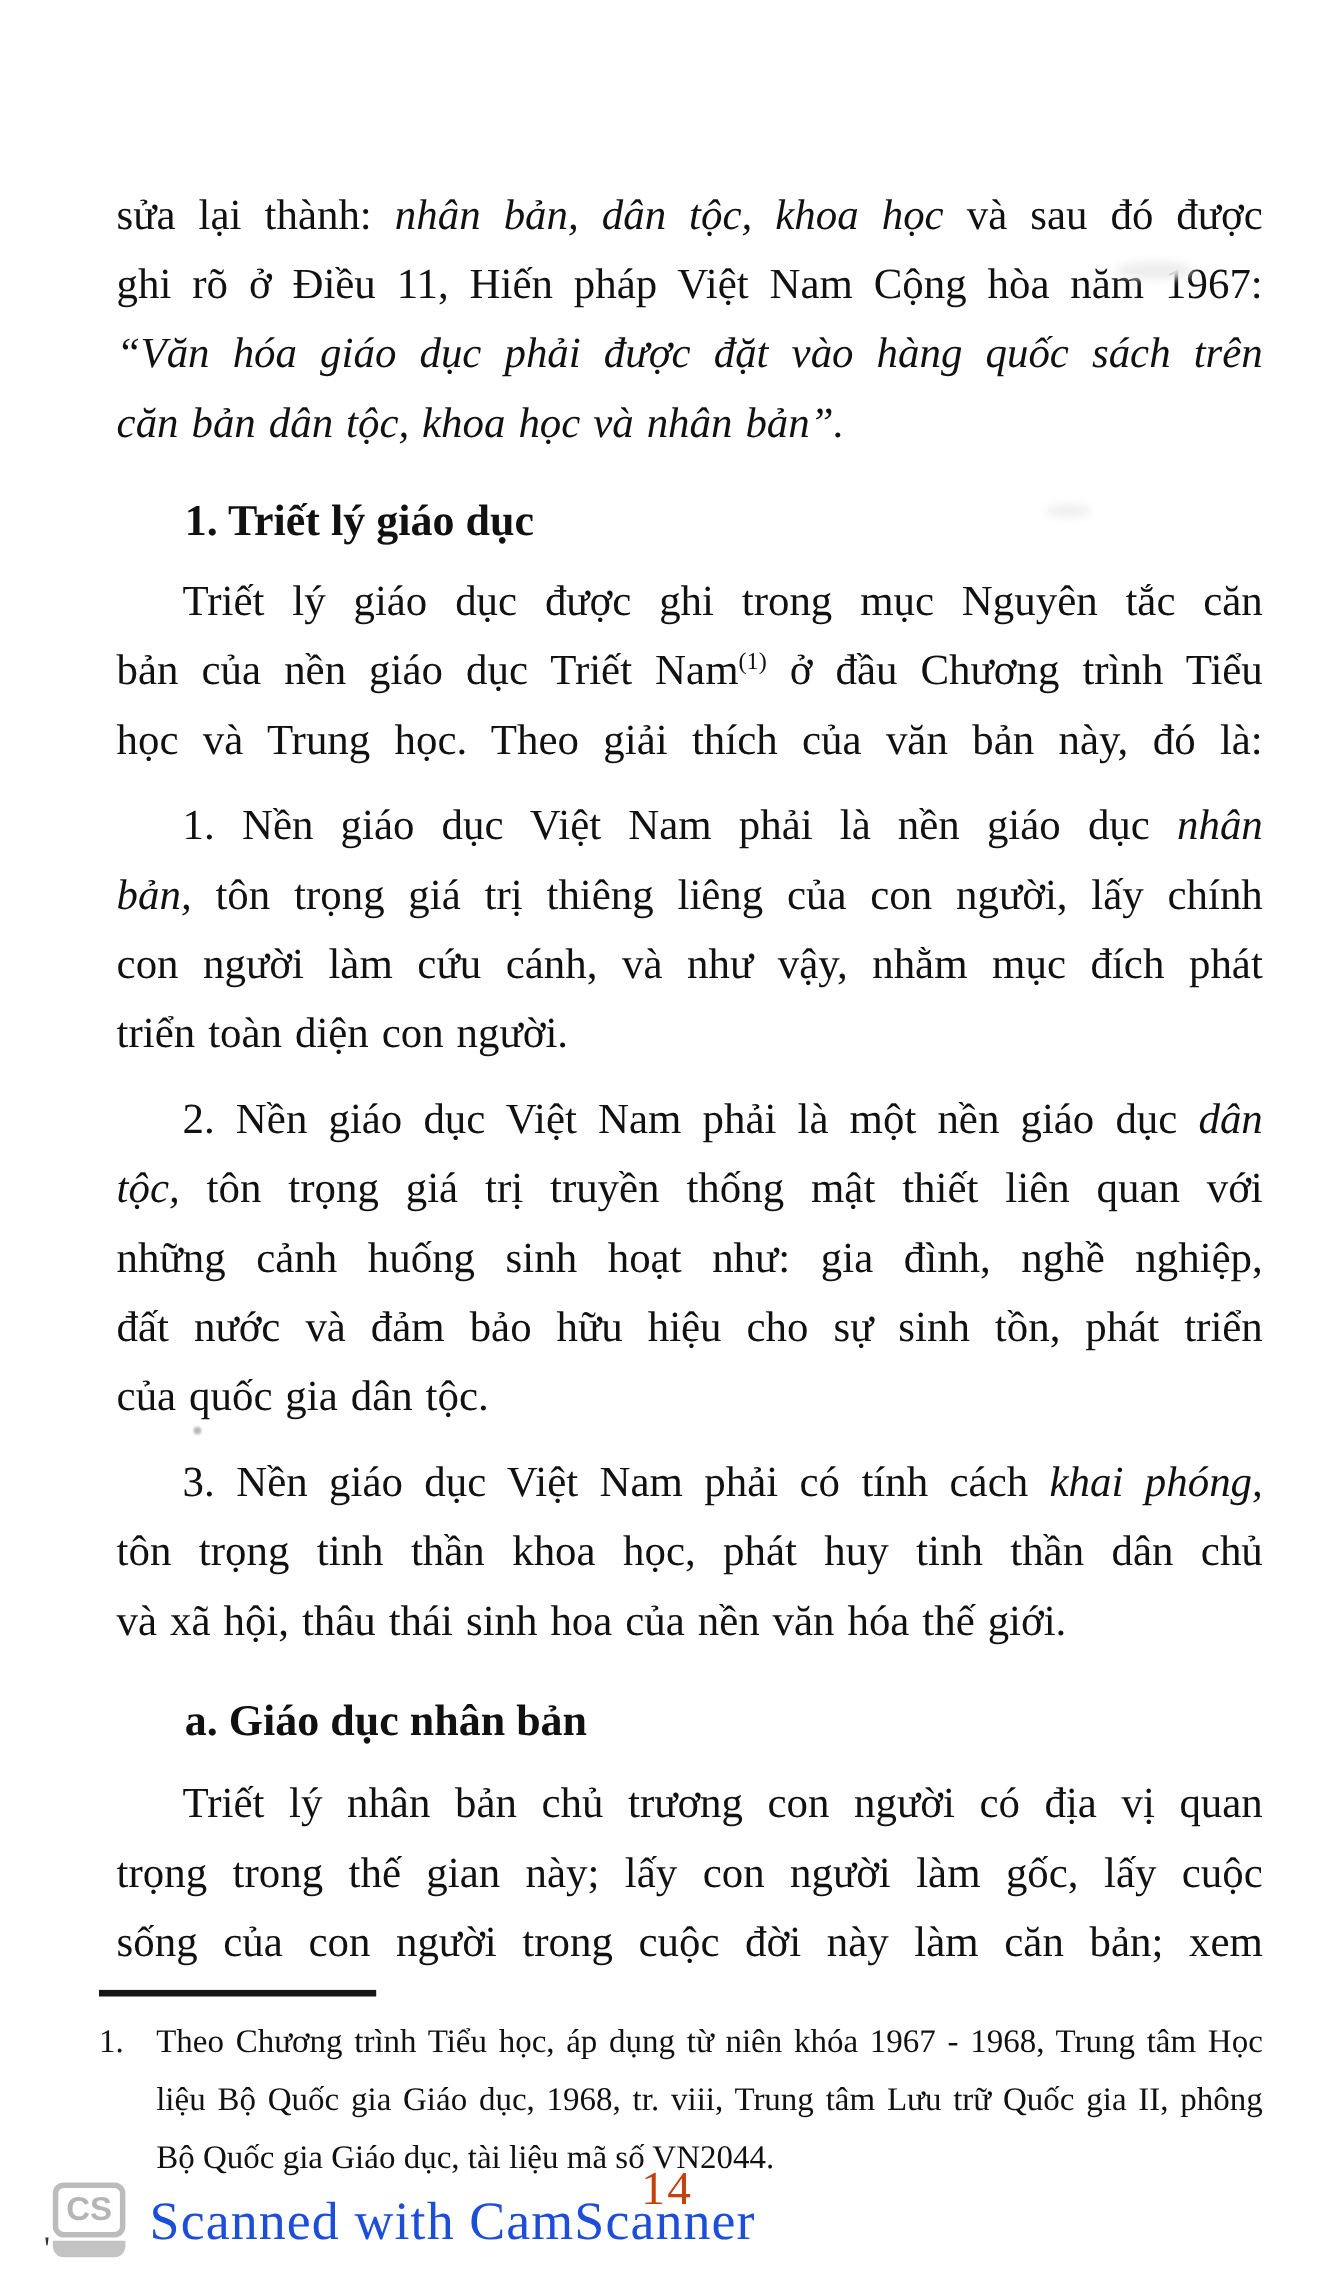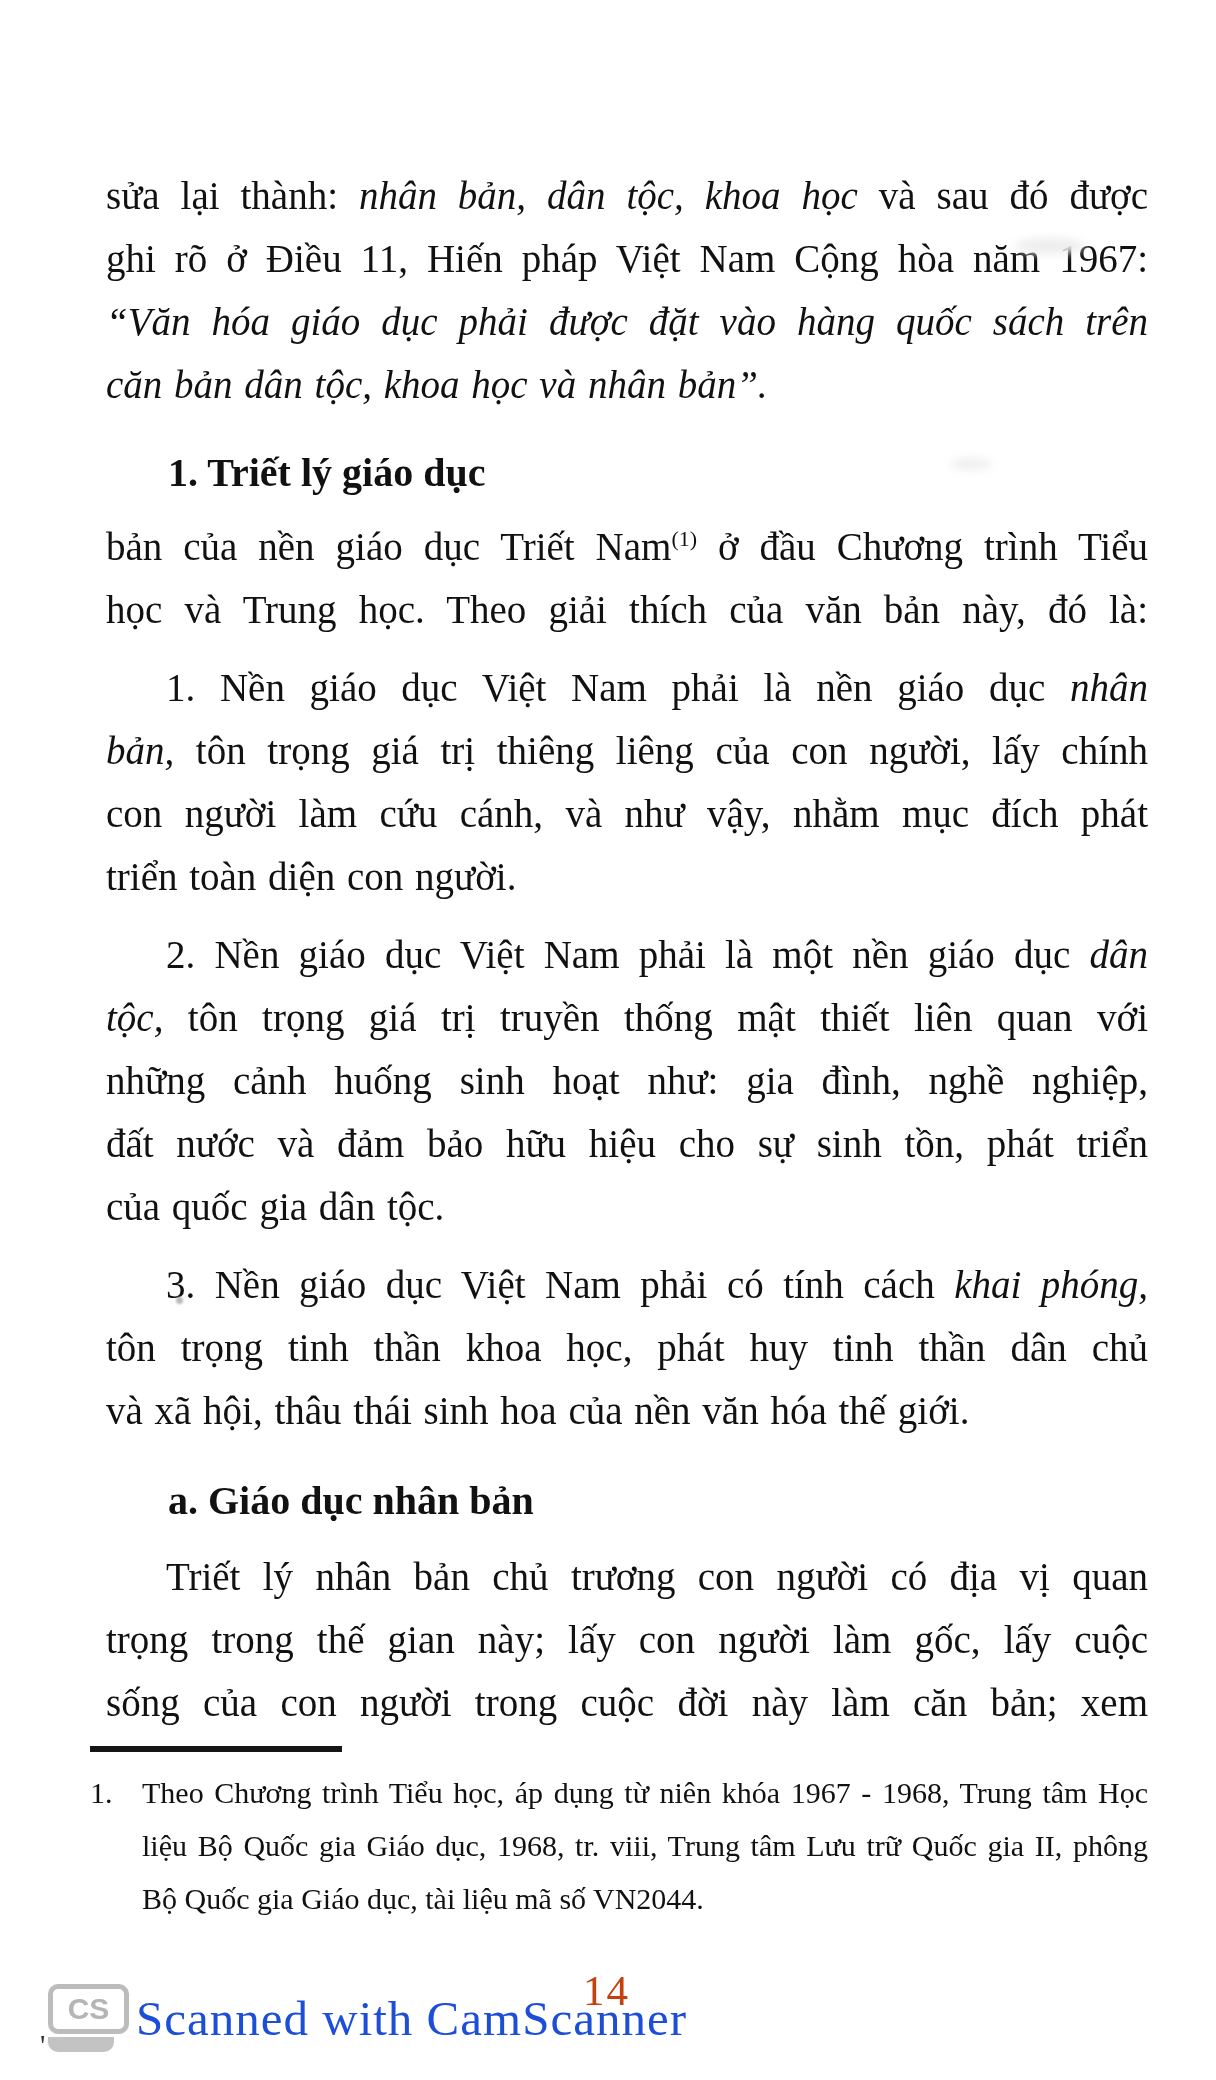--- a/index.html
+++ b/index.html
@@ -39,21 +39,21 @@
   .fn-ln.end{text-align-last:left;}
 
   
   .page-number{
     position:absolute;left:583px;top:1968px;font-size:43px;line-height:46px;
     color:#c2410c;letter-spacing:2px;
   }
   .watermark{position:absolute;left:48px;top:1984px;display:flex;align-items:center;}
   .cs-logo{width:66px;margin-right:22px;}
   .cs-box{
-    box-sizing:border-box;width:81px;height:50px;border:5px solid #bcbcbc;
+    box-sizing:border-box;width:66px;height:50px;border:5px solid #bcbcbc;
     border-radius:10px;display:flex;align-items:center;justify-content:center;
     font-family:"Liberation Sans",sans-serif;font-weight:bold;font-size:30px;
     color:#b5b5b5;letter-spacing:0px;
   }
   .cs-tab{width:66px;height:15px;background:#c3c3c3;border-radius:0 0 10px 10px;margin-top:3px;}
   .wm-text{
     font-family:Liberation Serif, serif;font-size:49px;color:#1d4ed8;
     letter-spacing:1px;white-space:nowrap;
   }
   .stray-mark{position:absolute;left:40px;top:2028px;font-size:30px;color:#333;}
@@ -74,20 +74,21 @@
     <div class="para0">
       <div class="ln"><span>sửa lại thành: </span><span class="it">nhân bản, dân tộc, khoa học</span><span> và sau đó được</span></div>
       <div class="ln"><span>ghi rõ ở Điều 11, Hiến pháp Việt Nam Cộng hòa năm 1967:</span></div>
       <div class="ln"><span class="it">“Văn hóa giáo dục phải được đặt vào hàng quốc sách trên</span></div>
       <div class="ln end"><span class="it">căn bản dân tộc, khoa học và nhân bản”.</span></div>
     </div>
 
     <div class="heading">1. Triết lý giáo dục</div>
 
     <div class="para tight">
+      <div class="ln first"><span>Triết lý giáo dục được ghi trong mục Nguyên tắc căn</span></div>
       <div class="ln"><span>bản của nền giáo dục Triết Nam</span><span class="sup">(1)</span><span> ở đầu Chương trình Tiểu</span></div>
       <div class="ln"><span>học và Trung học. Theo giải thích của văn bản này, đó là:</span></div>
     </div>
 
     <div class="para">
       <div class="ln first"><span>1. Nền giáo dục Việt Nam phải là nền giáo dục </span><span class="it">nhân</span></div>
       <div class="ln"><span class="it">bản,</span><span> tôn trọng giá trị thiêng liêng của con người, lấy chính</span></div>
       <div class="ln"><span>con người làm cứu cánh, và như vậy, nhằm mục đích phát</span></div>
       <div class="ln end"><span>triển toàn diện con người.</span></div>
     </div>

